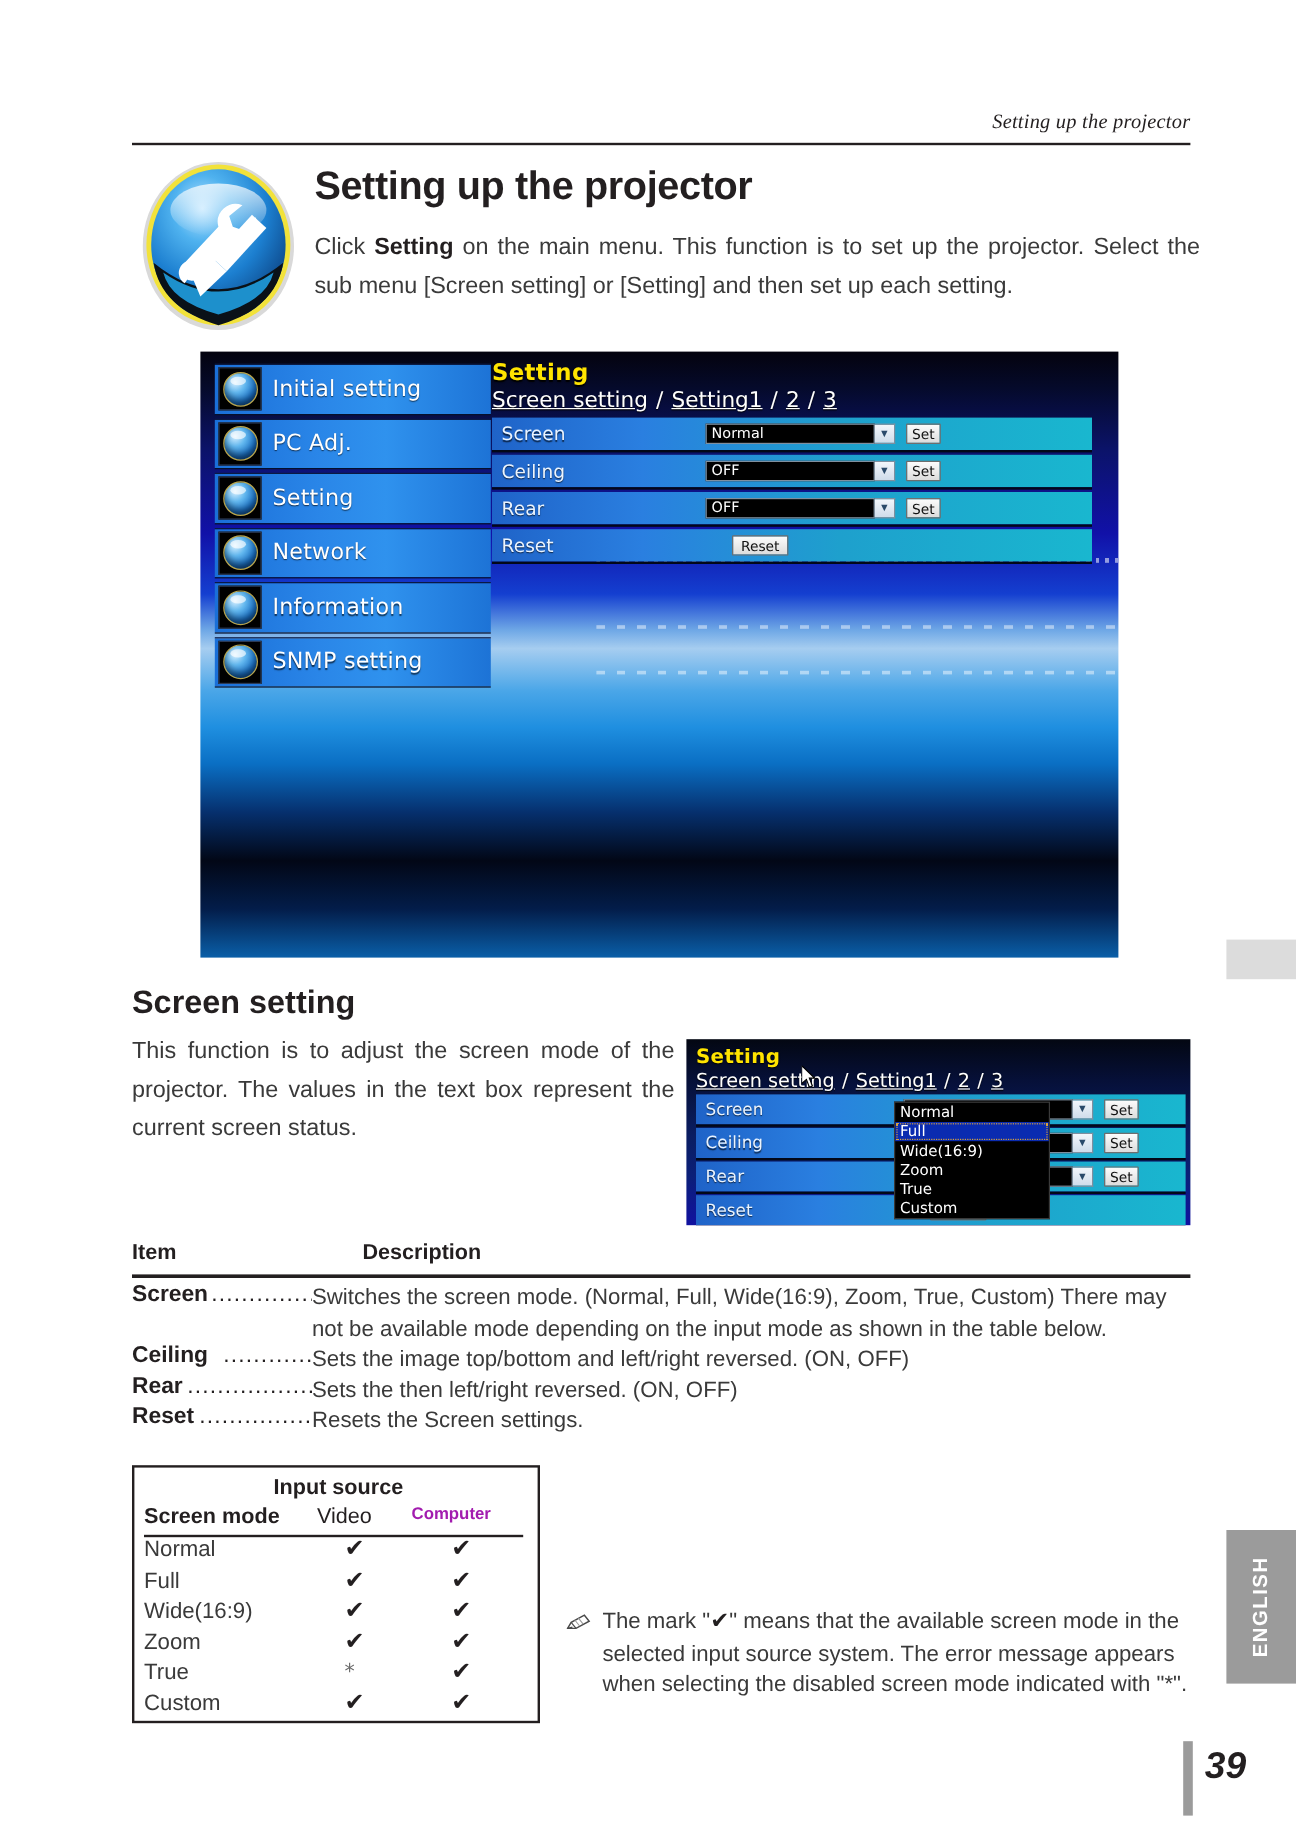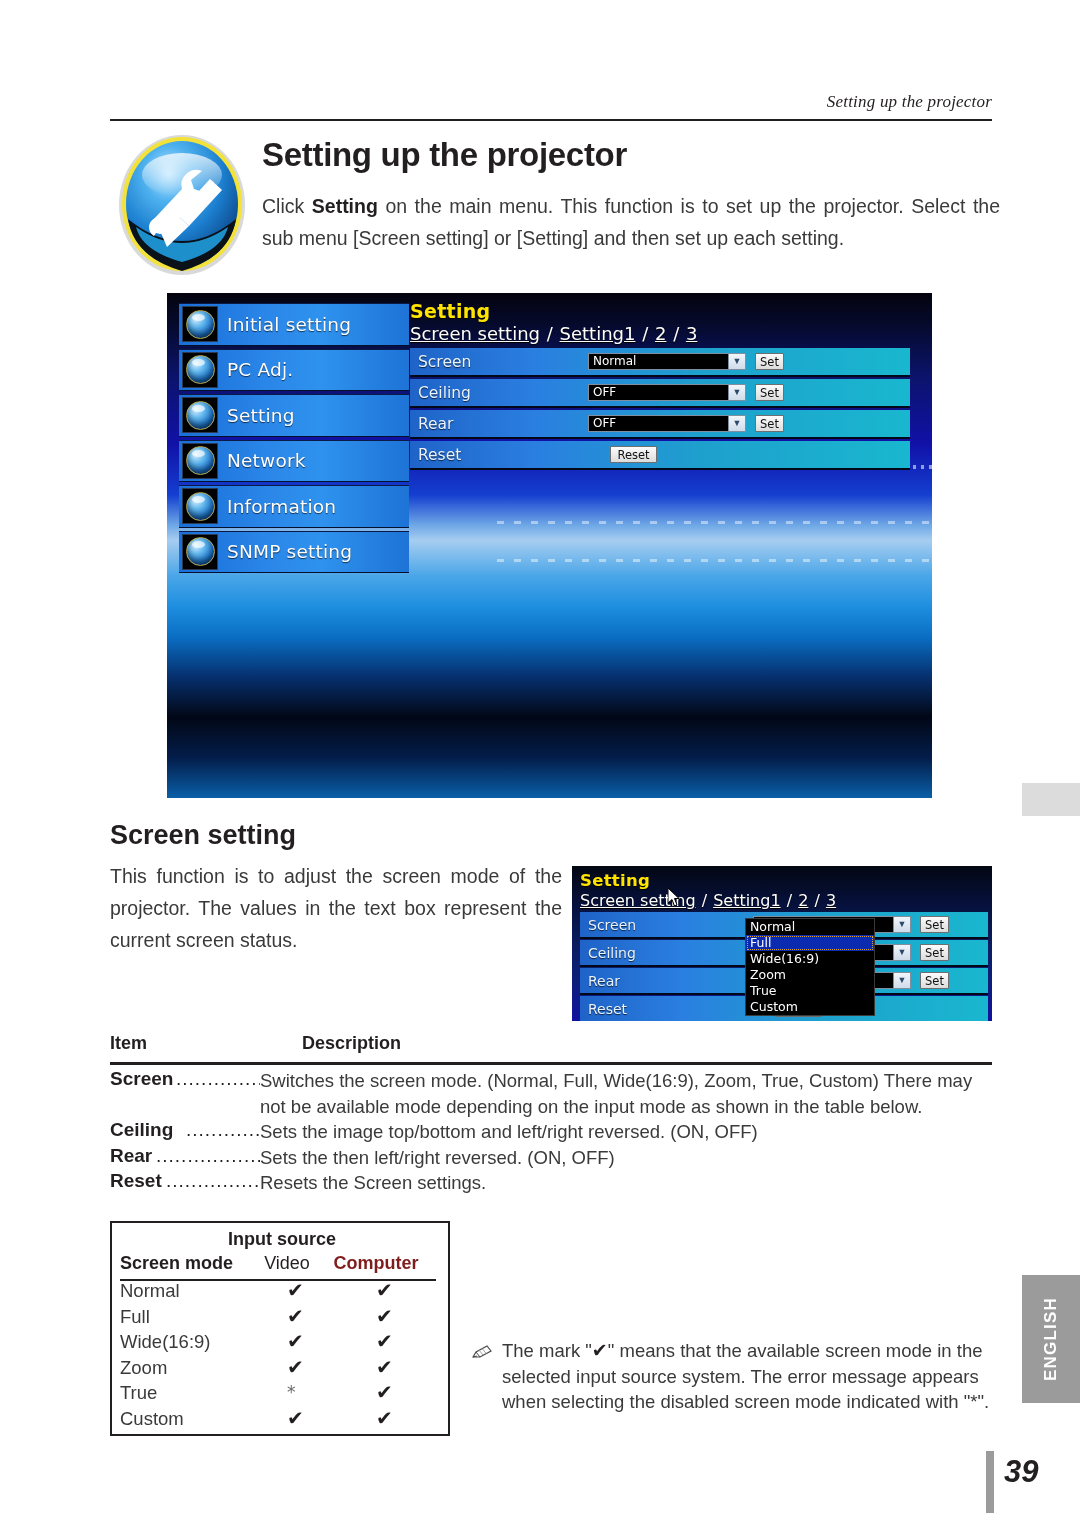--- a/index.html
+++ b/index.html
@@ -187,21 +187,21 @@
     position:absolute;left:110px;top:1221px;width:340px;height:215px;
     border:2px solid #231f20;background:#fff;box-sizing:border-box;
   }
   #src-table .thead{position:relative;height:55px;}
   #src-table .t-input{
     position:absolute;left:0;top:6px;width:340px;text-align:center;
     font-size:18px;font-weight:bold;color:#231f20;
   }
   #src-table .t-mode{position:absolute;left:8px;top:30px;font-size:18px;font-weight:bold;color:#231f20;}
   #src-table .t-video{position:absolute;left:175px;top:30px;font-size:18px;font-weight:normal;color:#231f20;transform:translateX(-50%);}
-  #src-table .t-comp{position:absolute;left:264px;top:30px;font-size:18px;font-weight:bold;color:#7f1d1d;transform:translateX(-50%);text-align:right;}
+  #src-table .t-comp{position:absolute;left:264px;top:30px;font-size:14px;font-weight:bold;color:#a21caf;transform:translateX(-50%);text-align:right;}
   #src-head-rule{position:absolute;left:8px;top:56px;width:316px;height:2px;background:#231f20;}
   #src-table .srow{position:relative;height:25.5px;}
   #src-table .srow .nm{position:absolute;left:8px;top:0;font-size:18.5px;color:#3a3a3a;line-height:25.5px;}
   #src-table .srow .v{position:absolute;left:175px;top:0;width:0;font-size:18px;color:#231f20;line-height:25.5px;text-align:center;transform:translateX(-50%);}
   #src-table .srow .c{position:absolute;left:264px;top:0;width:0;font-size:18px;color:#231f20;line-height:25.5px;text-align:center;transform:translateX(-50%);}
   .ck{font-family:"DejaVu Sans", sans-serif;font-weight:bold;font-size:20px;}
   .st{font-family:"DejaVu Sans", sans-serif;font-size:17px;color:#6a6a6a;}
 
   
   #note{position:absolute;left:472px;top:1338px;width:520px;}

